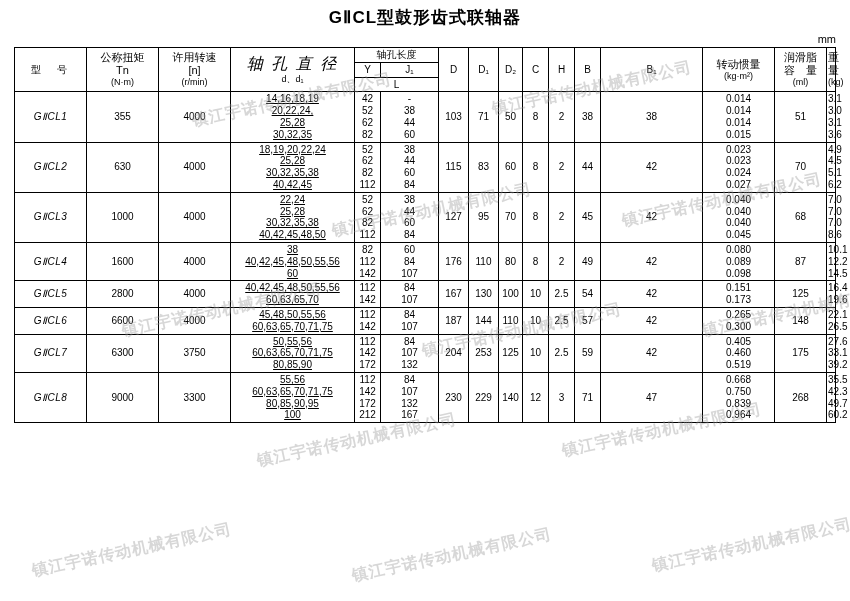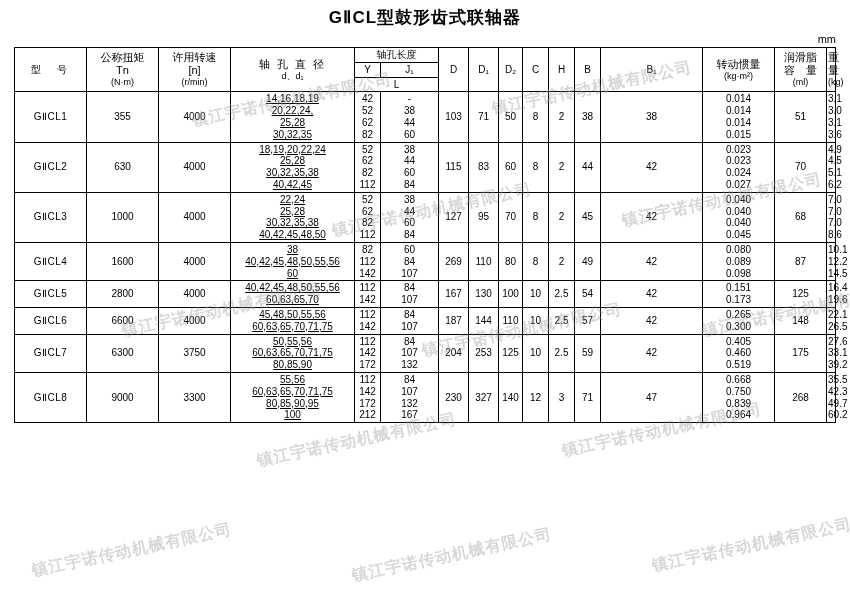--- a/index.html
+++ b/index.html
@@ -50,22 +50,22 @@
     padding: 1px 1px;
     line-height: 1.18;
     background: transparent;
   }
   table.main th {
     font-weight: normal;
   }
   .hdr-model { font-size: 12px; letter-spacing: 3px; }
   .hdr-big { font-size: 11px; }
   .hdr-sub { font-size: 9px; }
-  .hdr-bore { font-size: 11px; letter-spacing: 2px; }
-  .model-cell { font-size: 11px; letter-spacing: 0.5px; }
+  .hdr-bore { font-size: 16px; letter-spacing: 2px; font-style: italic; }
+  .model-cell { font-size: 11px; letter-spacing: 0.5px; font-style: italic; }
   .num { font-size: 10px; }
   .multi-n { line-height: 1.22; white-space: pre-line; font-size: 9.5px; }
   .bore-cell { text-align: left; padding-left: 8px; font-size: 9.5px; line-height: 1.22; white-space: pre-line; text-decoration: underline; }
   
   .watermark {
     position: absolute;
     left: 0; top: 0;
     width: 850px; height: 601px;
     pointer-events: none;
     overflow: hidden;
@@ -262,21 +262,21 @@
         <td class="num">4000</td>
         <td class="bore-cell">38
 40,42,45,48,50,55,56
 60</td>
         <td class="multi-n">82
 112
 142</td>
         <td colspan="2" class="multi-n">60
 84
 107</td>
-        <td class="num">269</td>
+        <td class="num">176</td>
         <td class="num">110</td>
         <td class="num">80</td>
         <td class="num">8</td>
         <td class="num">2</td>
         <td class="num">49</td>
         <td class="num">42</td>
         <td class="multi-n">0.080
 0.089
 0.098</td>
         <td class="num">87</td>
@@ -368,21 +368,21 @@
 100</td>
         <td class="multi-n">112
 142
 172
 212</td>
         <td colspan="2" class="multi-n">84
 107
 132
 167</td>
         <td class="num">230</td>
-        <td class="num">327</td>
+        <td class="num">229</td>
         <td class="num">140</td>
         <td class="num">12</td>
         <td class="num">3</td>
         <td class="num">71</td>
         <td class="num">47</td>
         <td class="multi-n">0.668
 0.750
 0.839
 0.964</td>
         <td class="num">268</td>

